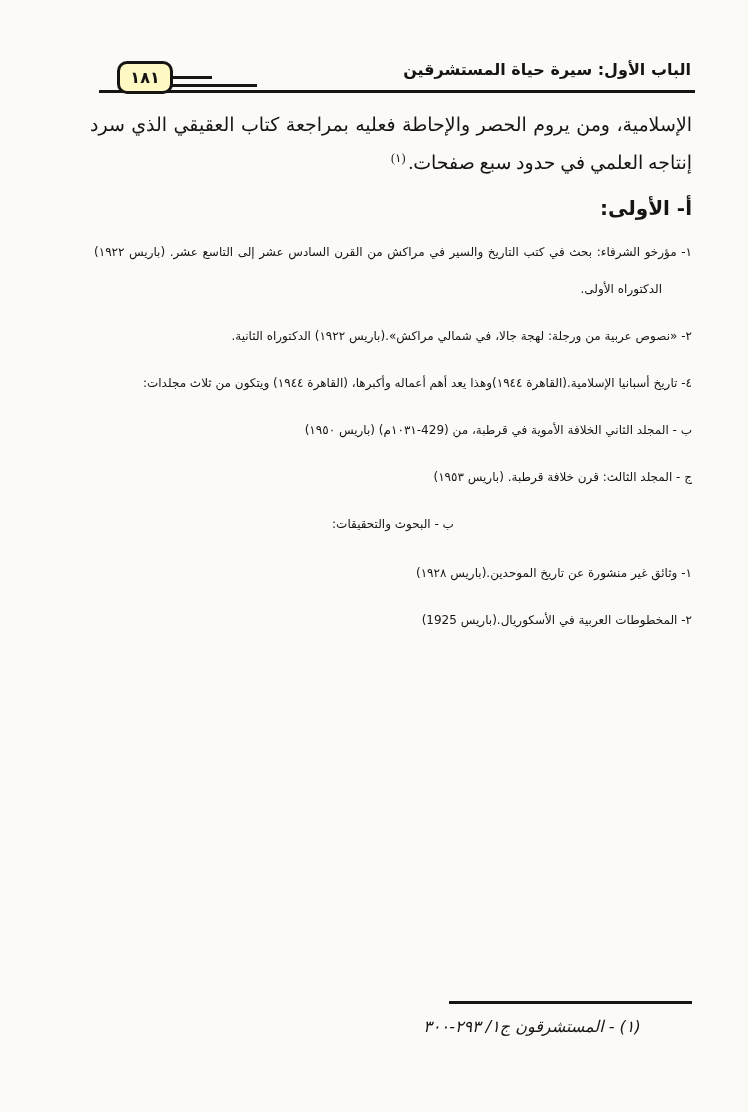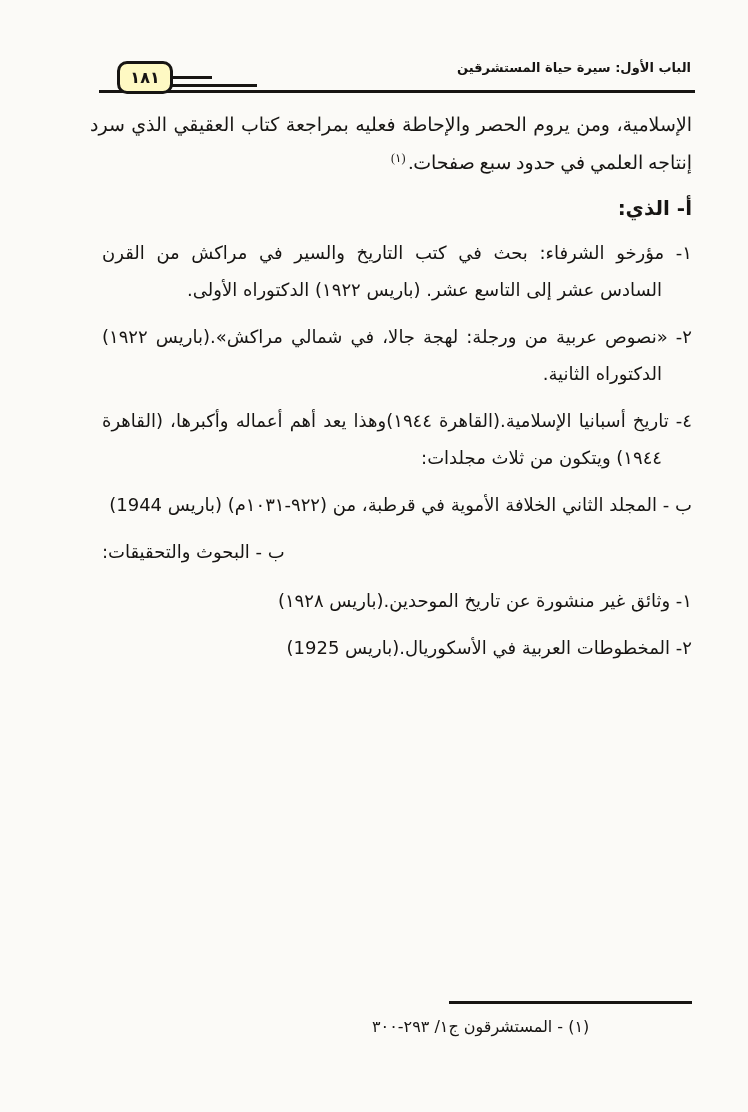--- a/index.html
+++ b/index.html
@@ -9,21 +9,21 @@
     margin:0 auto;
     background:#fbfaf7;
     font-family:"DejaVu Sans", sans-serif;
     color:#171513;
     direction:rtl;
     overflow:hidden;
   }
   
   .chapter-title{
     position:absolute;top:60px;right:57px;
-    font-size:13px;font-weight:bold;
+    font-size:16px;font-weight:bold;
     letter-spacing:0;
     white-space:nowrap;
   }
   .page-badge{
     position:absolute;left:117px;top:61px;
     width:50px;height:27px;
     border:3px solid #171513;border-radius:10px;
     background:#fef9c3;
     display:flex;align-items:center;justify-content:center;
     font-size:16px;font-weight:bold;letter-spacing:3px;
@@ -49,34 +49,35 @@
   .fn-ref{
     font-size:12px;vertical-align:super;line-height:0;
     margin-right:3px;
   }
   .section-heading{
     font-size:20px;font-weight:bold;
     margin:12px 0 14px 0;
     text-align:right;
   }
   .entry{
-    font-size:18px;line-height:37px;
-    margin:0 0 10px 12px;
+    font-size:12px;line-height:37px;
+    margin:0 0 10px 4px;
     padding-right:30px;text-indent:-30px;
     text-align:justify;
   }
   .entry.sub-heading{
     padding-right:0;text-indent:0;
     margin-top:4px;margin-bottom:12px;
-    text-align:left;
+    text-align:center;
   }
   
   .footnote{
     position:absolute;top:1001px;right:56px;width:320px;
-    text-align:left;
+    text-align:center;
+    font-style:italic;
   }
   .footnote-rule{
     width:243px;height:3px;background:#171513;
     margin-bottom:9px;
   }
   .footnote-text{
     font-size:16px;line-height:27px;
     white-space:nowrap;
   }
 </style>
@@ -91,26 +92,27 @@
     <span>١٨١</span>
   </div>
   <div class="tick tick-1"></div>
   <div class="tick tick-2"></div>
   <div class="header-rule"></div>
 
   <div class="content">
 
     <p class="intro"><span>الإسلامية، ومن يروم الحصر والإحاطة فعليه بمراجعة كتاب العقيقي الذي سرد إنتاجه العلمي في حدود سبع صفحات.</span><sup class="fn-ref">(١)</sup></p>
 
-    <div class="section-heading">أ- الذي:</div>
+    <div class="section-heading">أ- الأولى:</div>
 
     <div class="entry">١- مؤرخو الشرفاء: بحث في كتب التاريخ والسير في مراكش من القرن السادس عشر إلى التاسع عشر. (باريس ١٩٢٢) الدكتوراه الأولى.</div>
     <div class="entry">٢- «نصوص عربية من ورجلة: لهجة جالا، في شمالي مراكش».(باريس ١٩٢٢) الدكتوراه الثانية.</div>
     <div class="entry">٤- تاريخ أسبانيا الإسلامية.(القاهرة ١٩٤٤)وهذا يعد أهم أعماله وأكبرها، (القاهرة ١٩٤٤) ويتكون من ثلاث مجلدات:</div>
-    <div class="entry">ب - المجلد الثاني الخلافة الأموية في قرطبة، من (٩٢٢-١٠٣١م) (باريس 1944)</div>
+    <div class="entry">ب - المجلد الثاني الخلافة الأموية في قرطبة، من (429-١٠٣١م) (باريس ١٩٥٠)</div>
+    <div class="entry">ج - المجلد الثالث: قرن خلافة قرطبة. (باريس ١٩٥٣)</div>
 
     <div class="entry sub-heading">ب - البحوث والتحقيقات:</div>
 
     <div class="entry">١- وثائق غير منشورة عن تاريخ الموحدين.(باريس ١٩٢٨)</div>
     <div class="entry">٢- المخطوطات العربية في الأسكوريال.(باريس 1925)</div>
   </div>
 
   <div class="footnote">
     <div class="footnote-rule"></div>
     <div class="footnote-text">(١) - المستشرقون ج١/ ٢٩٣-٣٠٠</div>

